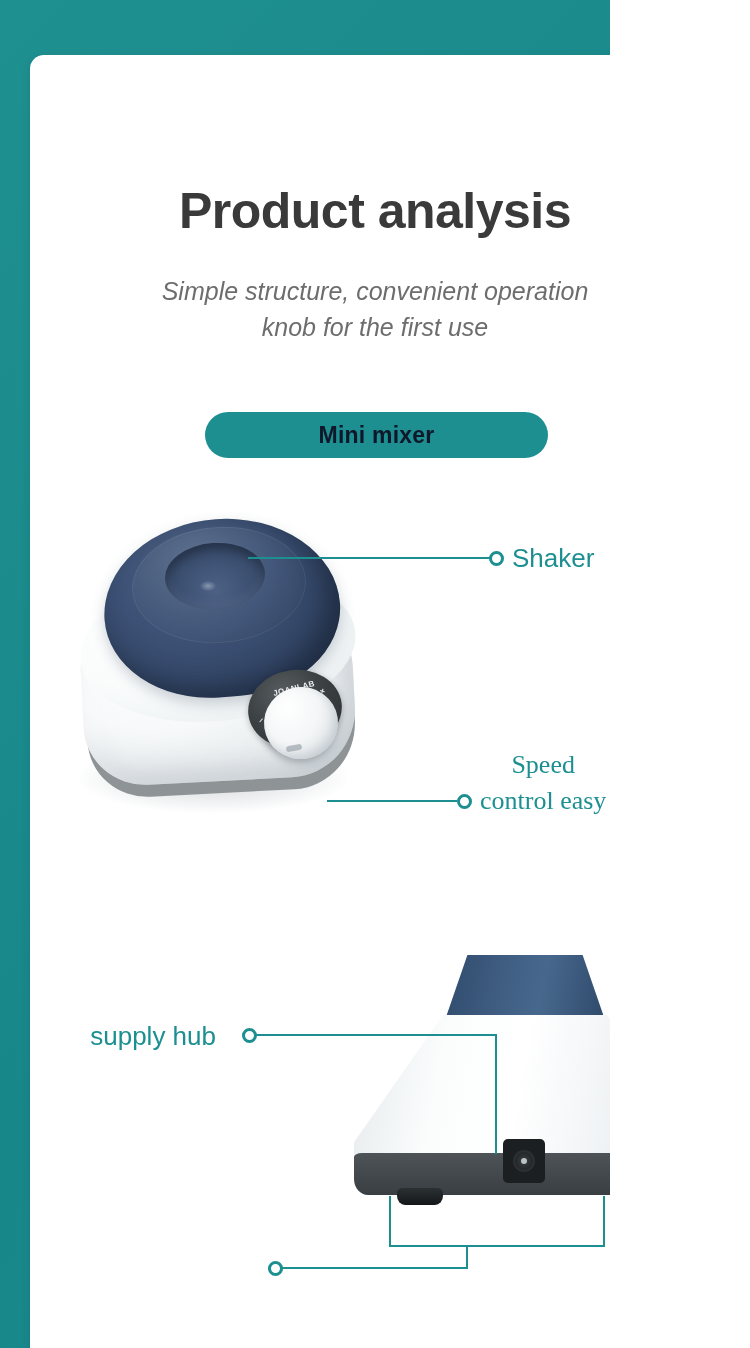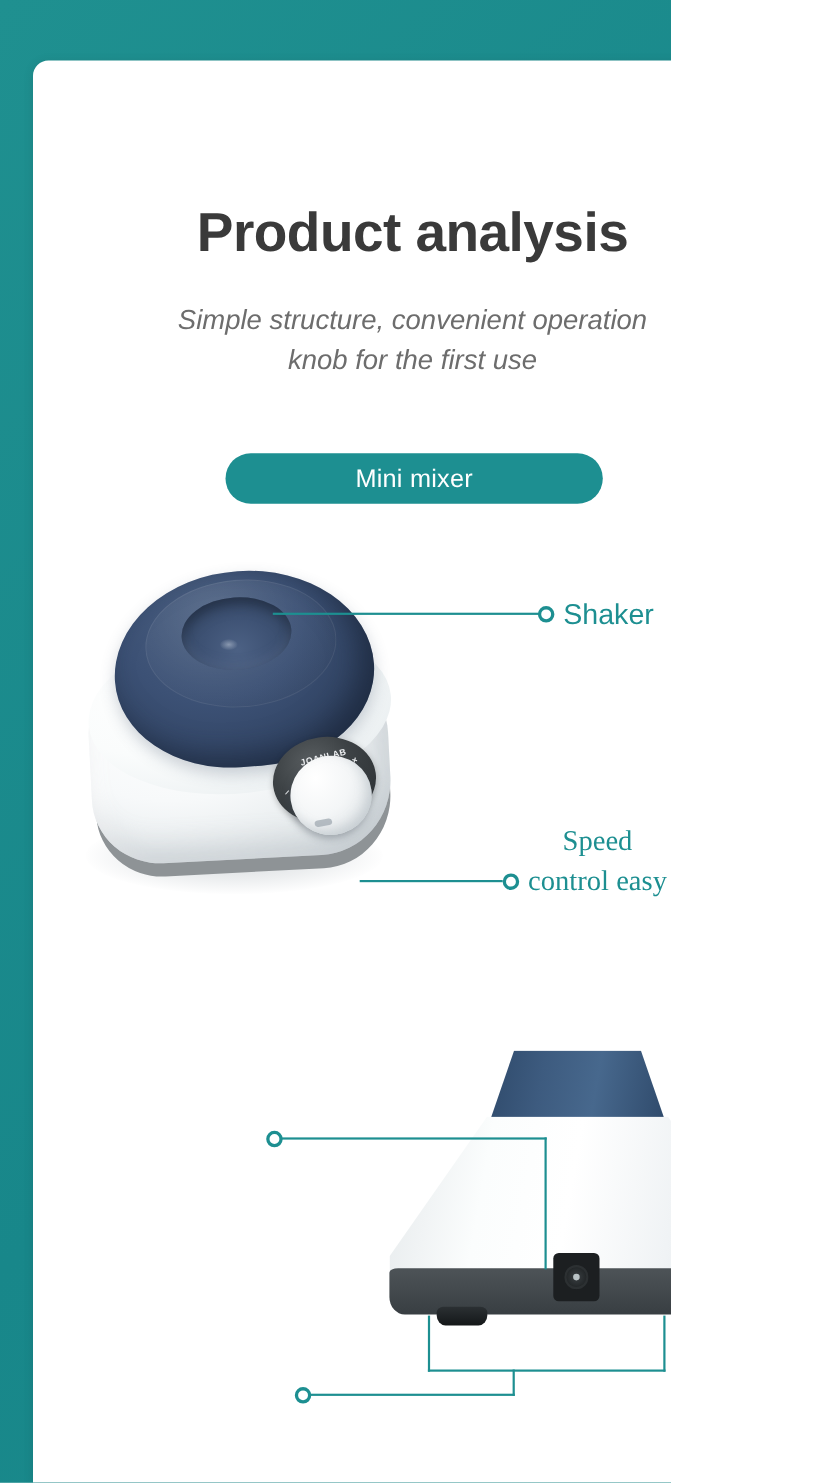--- a/index.html
+++ b/index.html
@@ -59,23 +59,23 @@
   .sub-line { display: block; font-style: italic; }
 
   .pill {
     position: absolute;
     left: 175px;
     top: 357px;
     width: 343px;
     height: 46px;
     border-radius: 23px;
     background: #1d8f91;
-    color: #ffffff;
+    color: #0f172a;
     font-size: 23px;
-    font-weight: normal;
+    font-weight: bold;
     display: flex;
     align-items: center;
     justify-content: center;
     letter-spacing: 0.2px;
     text-align: right;
   }
 
   
   .cline {
     position: absolute;
@@ -341,20 +341,21 @@
       <div class="pb-body"></div>
       <div class="pb-base"></div>
       <div class="pb-jack">
         <div class="pb-jack-ring"></div>
         <div class="pb-jack-pin"></div>
       </div>
       <div class="pb-foot left"></div>
       <div class="pb-foot right"></div>
     </div>
 
+    <div class="clabel left" style="left:26px; top:963px; width:160px;">supply hub</div>
     <div class="cdot" style="left:212px; top:973px;"></div>
     <div class="cline h" style="left:226px; top:979px; width:241px;"></div>
     <div class="cline v" style="left:465px; top:979px; height:120px;"></div>
 
     <div class="cline v" style="left:359px; top:1141px; height:51px;"></div>
     <div class="cline v" style="left:573px; top:1141px; height:51px;"></div>
     <div class="cline h" style="left:359px; top:1190px; width:216px;"></div>
     <div class="cline v" style="left:436px; top:1190px; height:24px;"></div>
     <div class="cline h" style="left:252px; top:1212px; width:186px;"></div>
     <div class="cdot" style="left:238px; top:1206px;"></div>

